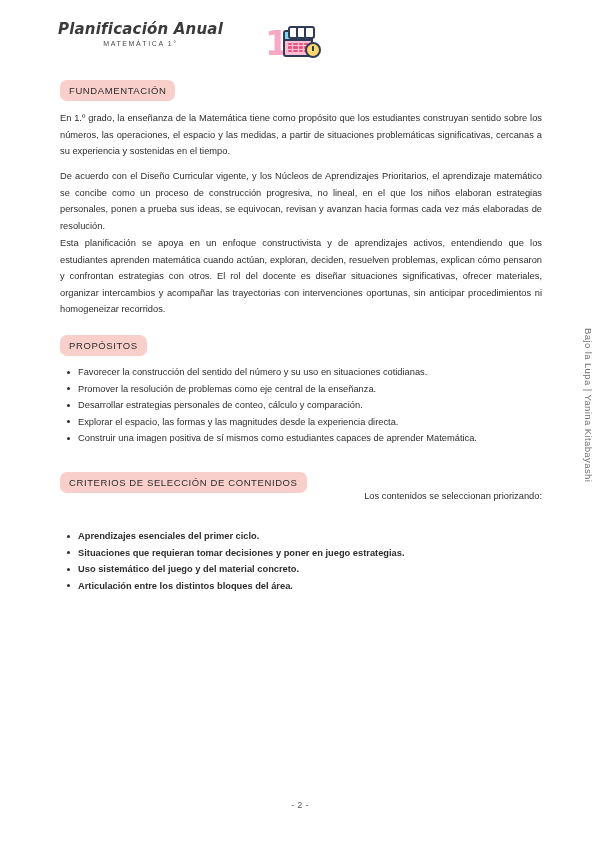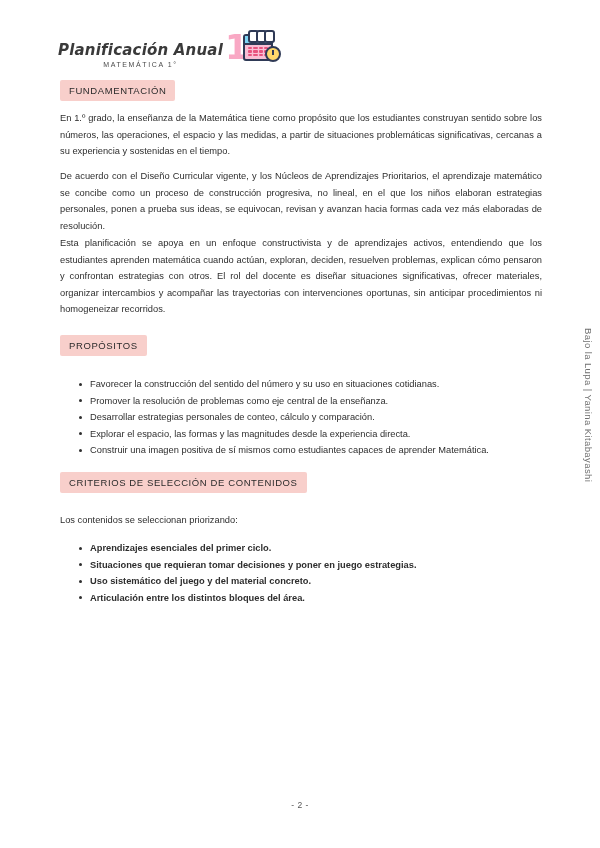--- a/index.html
+++ b/index.html
@@ -23,21 +23,22 @@
     box-sizing: border-box;
   }
 
   
   .header {
     position: absolute;
     left: 58px;
     top: 22px;
     height: 46px;
     display: flex;
-    align-items: flex-end;
+    align-items: flex-start;
+    gap: 40px;
   }
   .logo-text {
     display: flex;
     flex-direction: column;
     align-items: center;
     justify-content: center;
     line-height: 1;
   }
   .logo-title {
     font-family: "DejaVu Sans", sans-serif;
@@ -141,41 +142,41 @@
   }
 
   
   .sec-head {
     position: absolute;
     background: #f8cfcb;
     color: #2b2b2b;
     font-size: 9.5px;
     letter-spacing: 0.6px;
     padding: 5px 9px 5px 9px;
-    border-radius: 2px;
+    border-radius: 7px;
     white-space: nowrap;
     font-family: "Liberation Sans", sans-serif;
   }
 
   
   .para {
     position: absolute;
     left: 60px;
     width: 482px;
     font-size: 9.3px;
     line-height: 16.5px;
     text-align: justify;
     color: #2e2e2e;
   }
 
   .bullets {
     position: absolute;
     left: 60px;
     width: 482px;
-    margin: 12px;
+    margin: 0;
     padding: 0;
     list-style: none;
     font-size: 9.3px;
     line-height: 16.5px;
     color: #2e2e2e;
   }
   .bullets li {
     position: relative;
     padding-left: 18px;
     text-align: justify;
@@ -274,21 +275,21 @@
   <ul class="bullets" style="top:364px;">
     <li>Favorecer la construcción del sentido del número y su uso en situaciones cotidianas.</li>
     <li>Promover la resolución de problemas como eje central de la enseñanza.</li>
     <li>Desarrollar estrategias personales de conteo, cálculo y comparación.</li>
     <li>Explorar el espacio, las formas y las magnitudes desde la experiencia directa.</li>
     <li>Construir una imagen positiva de sí mismos como estudiantes capaces de aprender Matemática.</li>
   </ul>
 
   <div class="sec-head" style="left:60px; top:472px;">CRITERIOS DE SELECCIÓN DE CONTENIDOS</div>
 
-  <div class="lead-line" style="top:512px;">Los contenidos se seleccionan priorizando:</div>
+  <div class="lead-line" style="top:488px;text-align:right;">Los contenidos se seleccionan priorizando:</div>
 
   <ul class="bullets" style="top:528px;font-weight:bold;">
     <li>Aprendizajes esenciales del primer ciclo.</li>
     <li>Situaciones que requieran tomar decisiones y poner en juego estrategias.</li>
     <li>Uso sistemático del juego y del material concreto.</li>
     <li>Articulación entre los distintos bloques del área.</li>
   </ul>
 
   <div class="side-credit">Bajo la Lupa | Yanina Kitabayashi</div>
 

